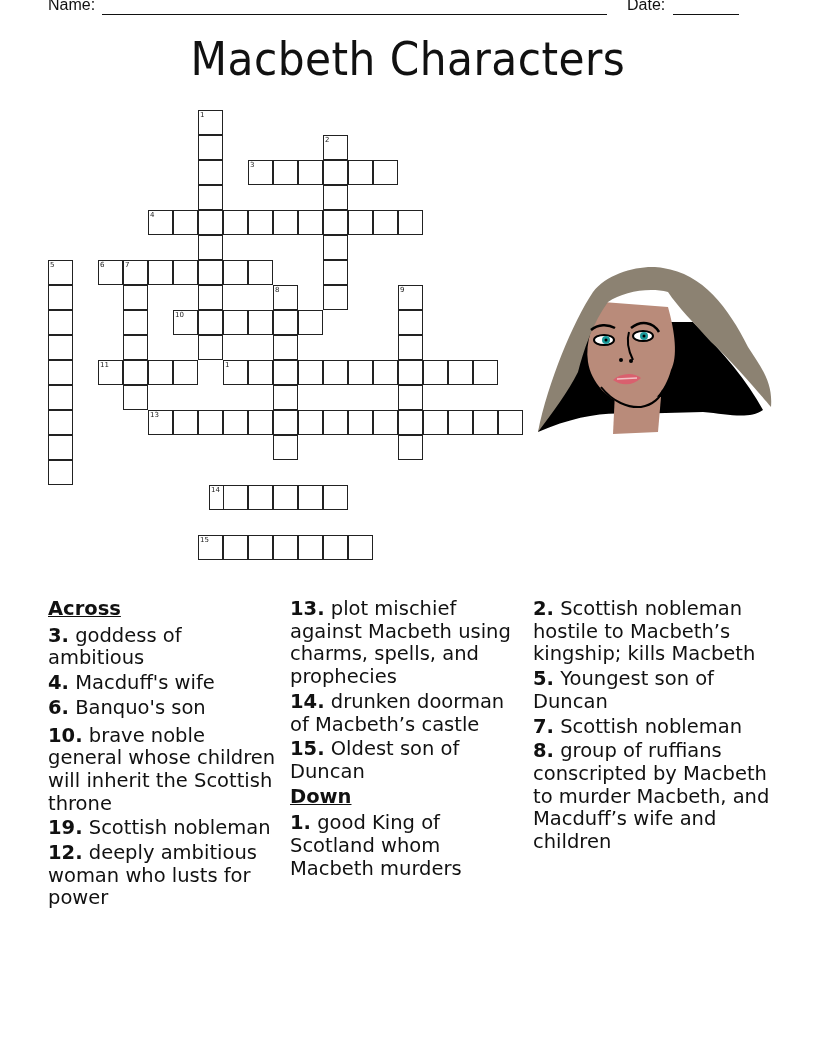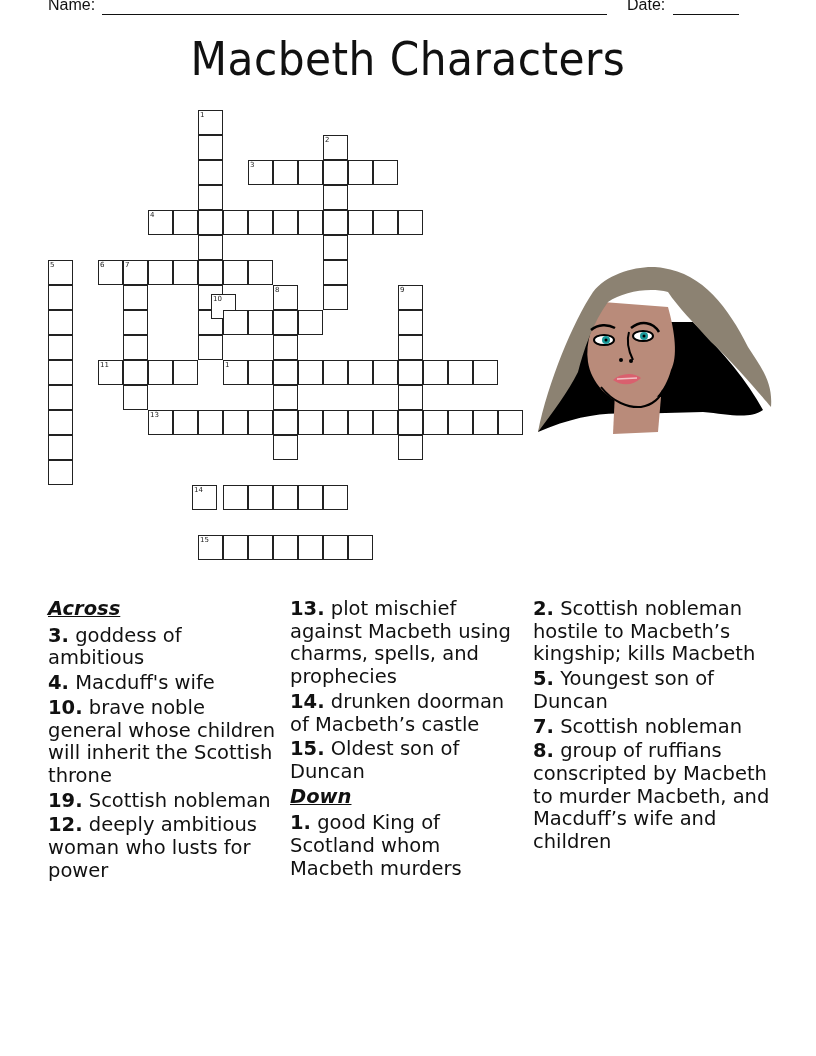--- a/index.html
+++ b/index.html
@@ -11,21 +11,21 @@
   .header-line .date-blank { position:absolute; left:625px; width:66px; border-bottom:1px solid #111; height:16px; top:2px; }
   .title { position:absolute; top:32px; left:0; width:816px; text-align:center; font-size:46px; font-family:"DejaVu Sans", sans-serif; letter-spacing:0.5px; transform:scaleX(0.92); transform-origin:center; }
   .grid { position:absolute; left:48px; top:110px; width:500px; height:460px; }
   .cell { position:absolute; width:25px; height:25px; box-sizing:border-box; border:1px solid #222; background:#fff; }
   .cell .num { position:absolute; left:1px; top:0; font-size:7px; line-height:8px; font-family:"DejaVu Sans", sans-serif; color:#222; }
   .portrait { position:absolute; left:533px; top:262px; width:240px; height:180px; }
   .clues { position:absolute; top:598px; font-family:"DejaVu Sans", sans-serif; font-size:19.5px; line-height:22.7px; color:#111; }
   .col1 { left:48px; width:235px; }
   .col2 { left:290px; width:235px; }
   .col3 { left:533px; width:240px; }
-  .clue-heading { font-weight:bold; text-decoration:underline; margin-bottom:4px;font-style:italic; }
+  .clue-heading { font-weight:bold; text-decoration:underline; margin-bottom:4px; }
   .clue { margin-bottom:2px; }
   .clue b { font-weight:bold; }
 </style>
 </head>
 <body>
 
 <div class="header-line">
   <span class="name-label">Name:</span>
   <span class="name-blank"></span>
   <span class="date-label">Date:</span>
@@ -111,21 +111,21 @@
     <div class="cell" style="left: 225px; top: 325px;"></div>
     <div class="cell" style="left: 350px; top: 175px;">
       <span class="num">9</span>
     </div>
     <div class="cell" style="left: 350px; top: 200px;"></div>
     <div class="cell" style="left: 350px; top: 225px;"></div>
     <div class="cell" style="left: 350px; top: 250px;"></div>
     <div class="cell" style="left: 350px; top: 275px;"></div>
     <div class="cell" style="left: 350px; top: 300px;"></div>
     <div class="cell" style="left: 350px; top: 325px;"></div>
-    <div class="cell" style="left: 125px; top: 184px; margin-left: 38px;">
+    <div class="cell" style="left: 125px; top: 200px;">
       <span class="num">10</span>
     </div>
     <div class="cell" style="left: 175px; top: 200px;"></div>
     <div class="cell" style="left: 200px; top: 200px;"></div>
     <div class="cell" style="left: 250px; top: 200px;"></div>
     <div class="cell" style="left: 50px; top: 250px;">
       <span class="num">11</span>
     </div>
     <div class="cell" style="left: 100px; top: 250px;"></div>
     <div class="cell" style="left: 125px; top: 250px;"></div>
@@ -148,21 +148,21 @@
     <div class="cell" style="left: 175px; top: 300px;"></div>
     <div class="cell" style="left: 200px; top: 300px;"></div>
     <div class="cell" style="left: 250px; top: 300px;"></div>
     <div class="cell" style="left: 275px; top: 300px;"></div>
     <div class="cell" style="left: 300px; top: 300px;"></div>
     <div class="cell" style="left: 325px; top: 300px;"></div>
     <div class="cell" style="left: 375px; top: 300px;"></div>
     <div class="cell" style="left: 400px; top: 300px;"></div>
     <div class="cell" style="left: 425px; top: 300px;"></div>
     <div class="cell" style="left: 450px; top: 300px;"></div>
-    <div class="cell" style="left: 144px; top: 375px;">
+    <div class="cell" style="left: 161px; top: 375px;">
       <span class="num">14</span>
     </div>
     <div class="cell" style="left: 175px; top: 375px;"></div>
     <div class="cell" style="left: 200px; top: 375px;"></div>
     <div class="cell" style="left: 225px; top: 375px;"></div>
     <div class="cell" style="left: 250px; top: 375px;"></div>
     <div class="cell" style="left: 275px; top: 375px;"></div>
     <div class="cell" style="left: 150px; top: 425px;">
       <span class="num">15</span>
     </div>
@@ -200,20 +200,21 @@
   <circle cx="98" cy="99" r="2" fill="#000"></circle>
 
   <path d="M80 118 C88 111 100 110 108 116 C100 124 88 124 80 118 Z" fill="#d9606e"></path>
   <path d="M84 117 L104 116" stroke="#f2c0c4" stroke-width="1.5"></path>
 </svg>
 
 <div class="clues col1">
   <div class="clue-heading">Across</div>
   <div class="clue"><b>3.</b> <span>goddess of ambitious</span></div>
   <div class="clue"><b>4.</b> <span>Macduff's wife</span></div>
+  <div class="clue" style="margin-bottom:5px"><b>6.</b> <span>Banquo's son</span></div>
   <div class="clue"><b>10.</b> <span>brave noble general whose children will inherit the Scottish throne</span></div>
   <div class="clue"><b>19.</b> <span>Scottish nobleman</span></div>
   <div class="clue"><b>12.</b> <span>deeply ambitious woman who lusts for power</span></div>
 </div>
 
 <div class="clues col2">
   <div class="clue"><b>13.</b> <span>plot mischief against Macbeth using charms, spells, and prophecies</span></div>
   <div class="clue"><b>14.</b> <span>drunken doorman of Macbeth’s castle</span></div>
   <div class="clue"><b>15.</b> <span>Oldest son of Duncan</span></div>
   <div class="clue-heading">Down</div>

